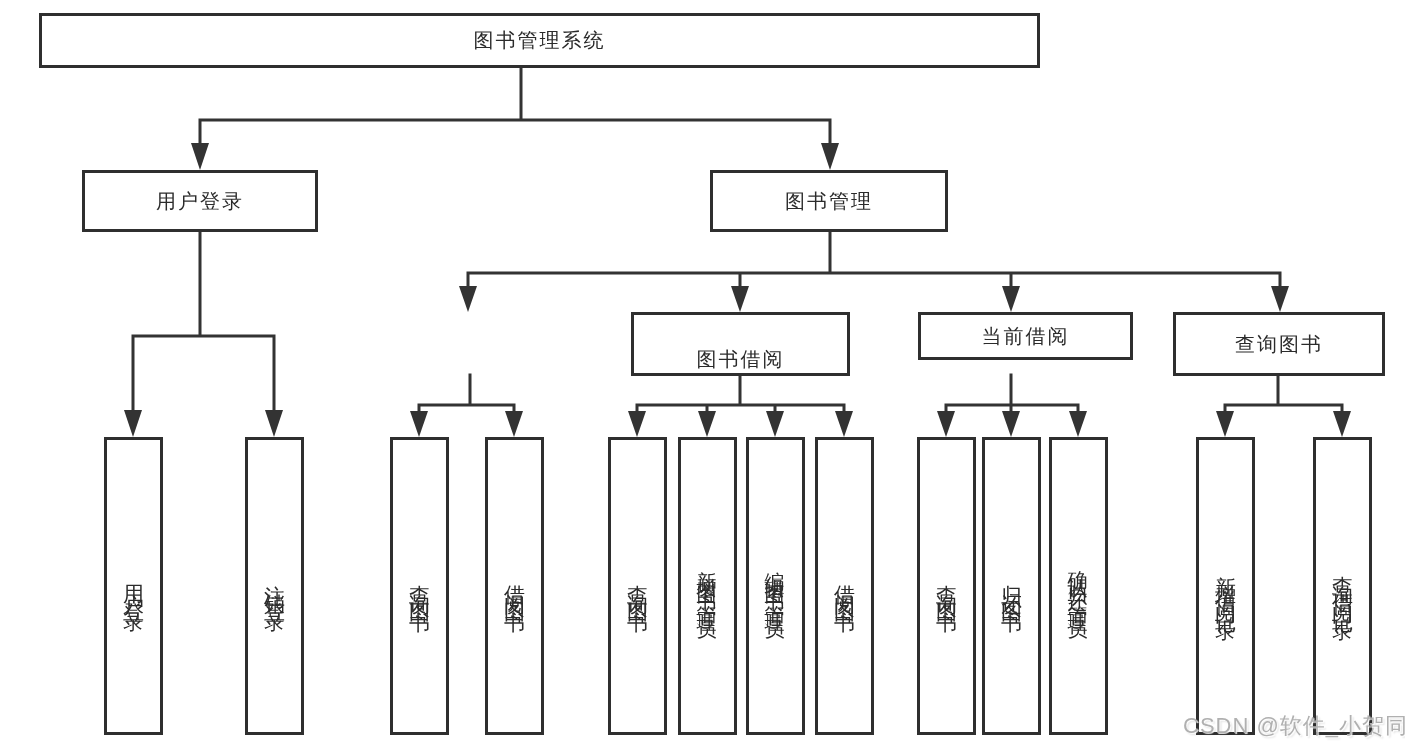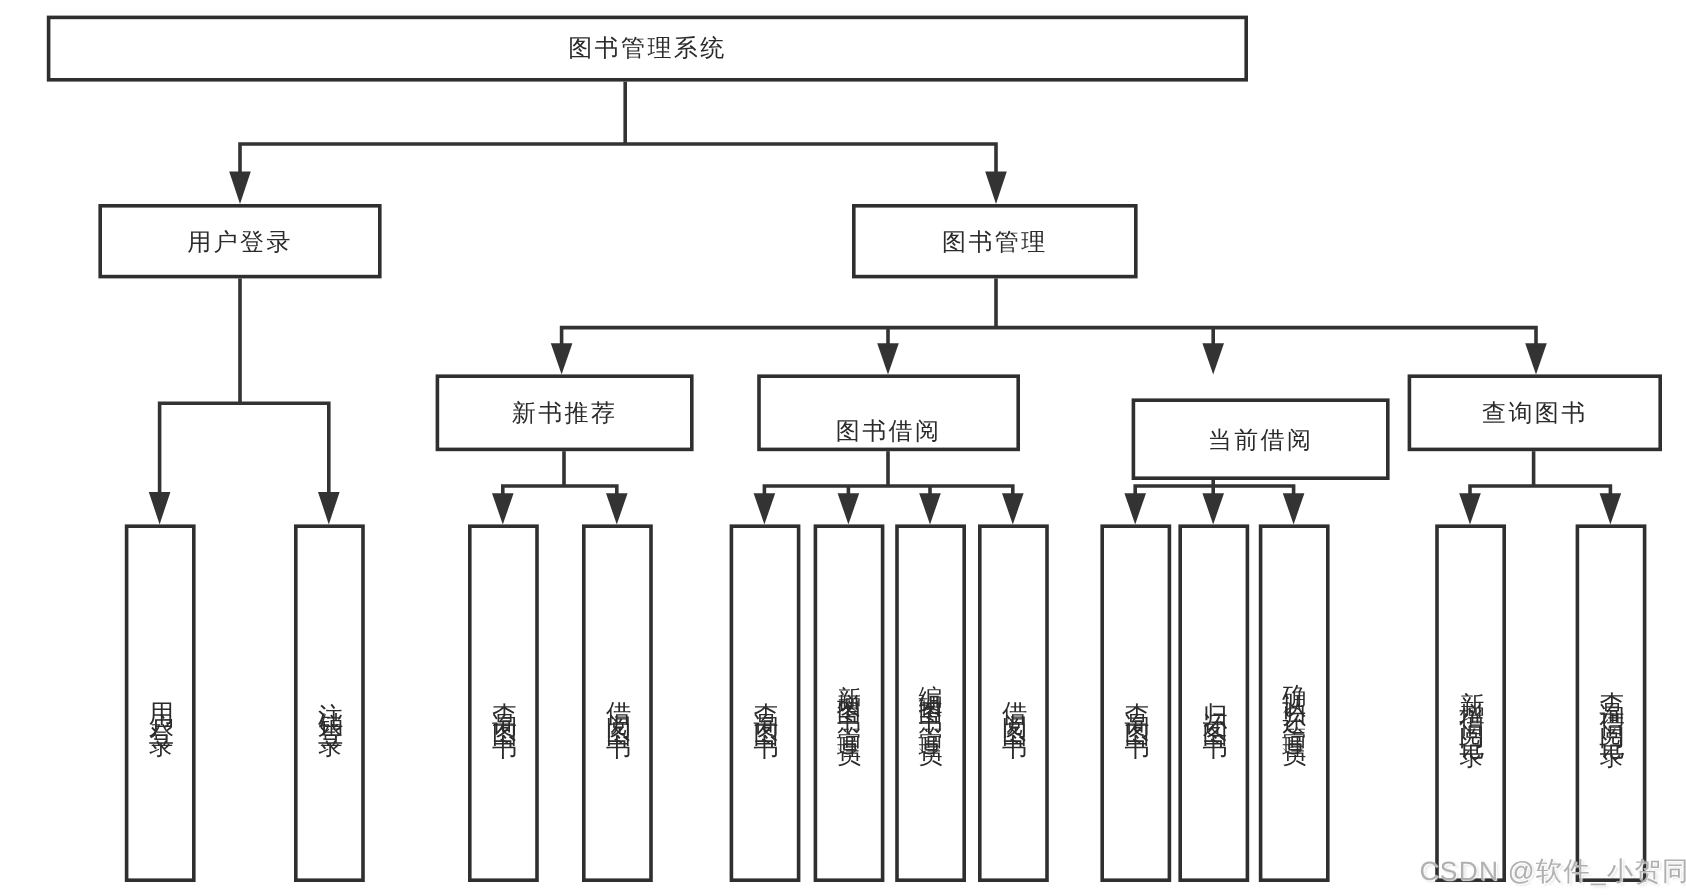--- a/index.html
+++ b/index.html
@@ -121,27 +121,24 @@
     <span>图书管理系统</span>
   </div>
 
   <div class="hbox" style="left:82px; top:170px; width:236px; height:62px;">
     <span>用户登录</span>
   </div>
   <div class="hbox" style="left:710px; top:170px; width:238px; height:62px;">
     <span>图书管理</span>
   </div>
 
-  <div class="hbox" style="left:363px; top:312px; width:215px; height:64px;">
-    <span>新书推荐</span>
-  </div>
   <div class="hbox" style="left:631px; top:312px; width:219px; height:64px;align-items:flex-end;">
     <span>图书借阅</span>
   </div>
-  <div class="hbox" style="left:943px; top:312px; width:215px; height:68px;margin-top:20px;">
+  <div class="hbox" style="left:918px; top:312px; width:215px; height:48px;">
     <span>当前借阅</span>
   </div>
   <div class="hbox" style="left:1173px; top:312px; width:212px; height:64px;">
     <span>查询图书</span>
   </div>
 
   <div class="vbox" style="left:104px;">
     <span>用户登录</span>
   </div>
   <div class="vbox" style="left:245px;">

